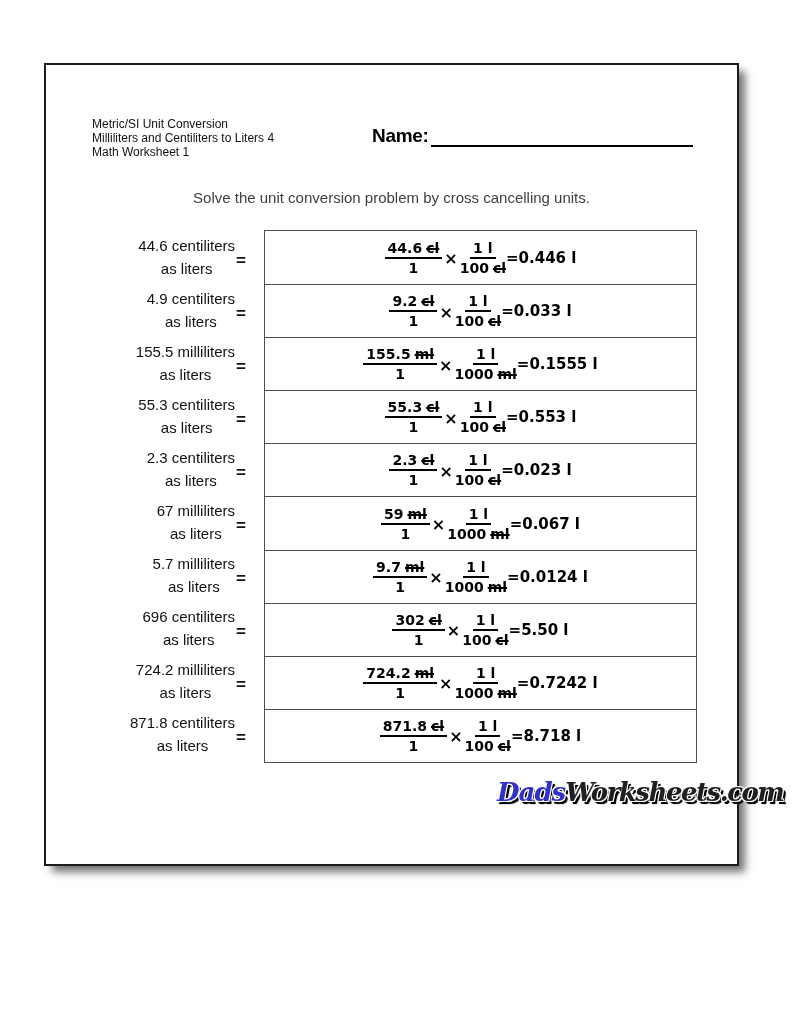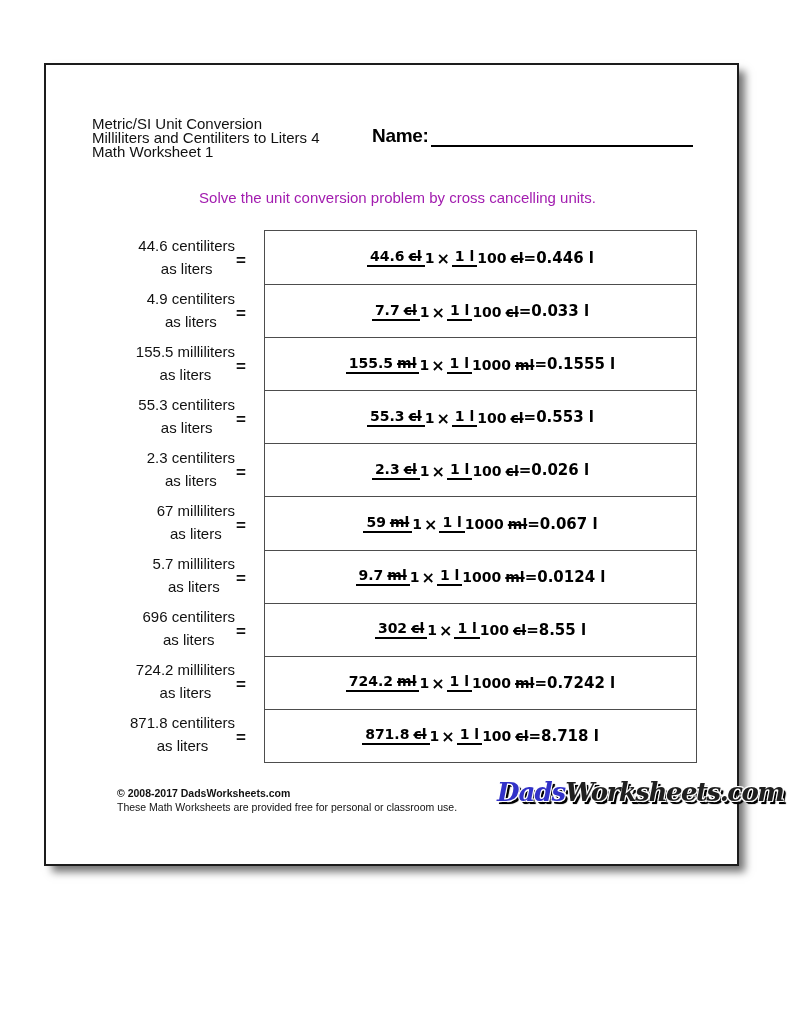--- a/index.html
+++ b/index.html
@@ -9,51 +9,51 @@
     font-family:"Liberation Sans", sans-serif; color:#1a1a1a;
   }
   .paper {
     position:absolute; left:44px; top:63px; width:695px; height:803px;
     background:#ffffff; border:2px solid #1c1c1c;
     box-shadow:7px 7px 8px -1px rgba(0,0,0,0.55);
   }
   
   .header-info {
     position:absolute; left:46px; top:52px;
-    font-size:15px; line-height:14px; color:#111;
+    font-size:12px; line-height:14px; color:#111;
   }
   .name-row {
     position:absolute; left:326px; top:58px;
     display:flex; align-items:flex-end;
   }
   .name-label { font-size:19px; font-weight:bold; color:#000; letter-spacing:-0.3px; }
   .name-line { width:262px; border-bottom:2px solid #000; height:24px; margin-left:2px; }
   
   .instruction {
-    position:absolute; left:6px; top:124px; width:100%;
-    text-align:center; font-size:15px; color:#a21caf;
+    position:absolute; left:0; top:124px; width:100%;
+    text-align:center; font-size:15px; color:#404040;
   }
   
   .labels-col { position:absolute; left:0; top:165px; width:200px; }
   .plabel {
     height:53.1px; display:flex; justify-content:flex-end; align-items:center;padding-left:28px;
   }
   .plines { text-align:center; font-size:15px; line-height:23px; color:#111; }
   .peq { font-size:17px; font-weight:600; transform:translateY(4px); margin-left:1px; color:#111; }
   .boxes-col {
     position:absolute; left:218px; top:165px; width:433px;
     border:1.6px solid #4d4d4d; background:#fff;
   }
   .eqbox { height:53.1px; }
   .eqbox + .eqbox { border-top:1.6px solid #4d4d4d; }
   .eq {
     display:flex; align-items:center; justify-content:center; height:100%;
     font-family:"DejaVu Sans", sans-serif; font-weight:bold; font-size:14px; color:#000;
   }
-  .frac { display:inline-flex; flex-direction:row; align-items:center; line-height:16px;justify-content:flex-end; }
+  .frac { display:inline-flex; flex-direction:column; align-items:center; line-height:16px;justify-content:flex-end; }
   .frac .top { border-bottom:2px solid #000; padding:0 3px 1px; white-space:nowrap; }
   .frac .bot { padding-top:1px; white-space:nowrap; }
   .cancel { text-decoration:line-through; text-decoration-thickness:1.5px; margin-left:4px; }
   .times { font-size:16px; margin:0 2px; transform:translateY(1px); }
   .res { font-size:15px; white-space:pre; }
   
   .footer-left {
     position:absolute; left:71px; top:721px;
     font-size:10.5px; line-height:14px; color:#111;
   }
@@ -179,21 +179,21 @@
         <span class="top">1 l</span>
         <span class="bot"><span>100</span><span class="cancel">cl</span></span>
       </span>
       <span class="res"><span>=</span><span>0.446 l</span></span>
     </div>
   </div>
 
   <div class="eqbox">
     <div class="eq">
       <span class="frac">
-        <span class="top"><span>7.7</span><span class="cancel">cl</span></span>
+        <span class="top"><span>9.2</span><span class="cancel">cl</span></span>
         <span class="bot">1</span>
       </span>
       <span class="times">×</span>
       <span class="frac">
         <span class="top">1 l</span>
         <span class="bot"><span>100</span><span class="cancel">cl</span></span>
       </span>
       <span class="res"><span>=</span><span>0.033 l</span></span>
     </div>
   </div>
@@ -232,21 +232,21 @@
     <div class="eq">
       <span class="frac">
         <span class="top"><span>2.3</span><span class="cancel">cl</span></span>
         <span class="bot">1</span>
       </span>
       <span class="times">×</span>
       <span class="frac">
         <span class="top">1 l</span>
         <span class="bot"><span>100</span><span class="cancel">cl</span></span>
       </span>
-      <span class="res"><span>=</span><span>0.026 l</span></span>
+      <span class="res"><span>=</span><span>0.023 l</span></span>
     </div>
   </div>
 
   <div class="eqbox">
     <div class="eq">
       <span class="frac">
         <span class="top"><span>59</span><span class="cancel">ml</span></span>
         <span class="bot">1</span>
       </span>
       <span class="times">×</span>
@@ -277,21 +277,21 @@
     <div class="eq">
       <span class="frac">
         <span class="top"><span>302</span><span class="cancel">cl</span></span>
         <span class="bot">1</span>
       </span>
       <span class="times">×</span>
       <span class="frac">
         <span class="top">1 l</span>
         <span class="bot"><span>100</span><span class="cancel">cl</span></span>
       </span>
-      <span class="res"><span>=</span><span>8.55 l</span></span>
+      <span class="res"><span>=</span><span>5.50 l</span></span>
     </div>
   </div>
 
   <div class="eqbox">
     <div class="eq">
       <span class="frac">
         <span class="top"><span>724.2</span><span class="cancel">ml</span></span>
         <span class="bot">1</span>
       </span>
       <span class="times">×</span>
@@ -312,22 +312,18 @@
       <span class="times">×</span>
       <span class="frac">
         <span class="top">1 l</span>
         <span class="bot"><span>100</span><span class="cancel">cl</span></span>
       </span>
       <span class="res"><span>=</span><span>8.718 l</span></span>
     </div>
   </div>
 </div>
 
-  <div class="footer-left">
-    <div class="c1">© 2008-2017 DadsWorksheets.com</div>
-    <div>These Math Worksheets are provided free for personal or classroom use.</div>
-  </div>
 
   <div class="logo">
     <span class="dads" style="color: rgb(50, 50, 200); margin-top: 20px;">Dads</span><span class="rest" style="color: rgb(31, 31, 31);">Worksheets.com</span>
   </div>
 
 </div>
 
 </body></html>

